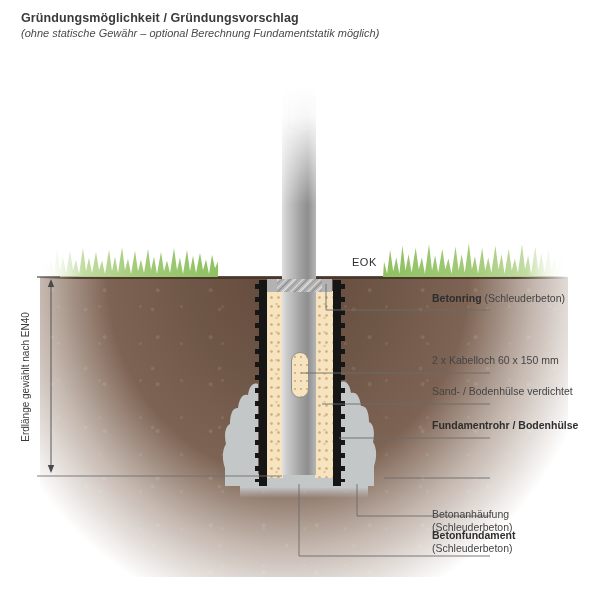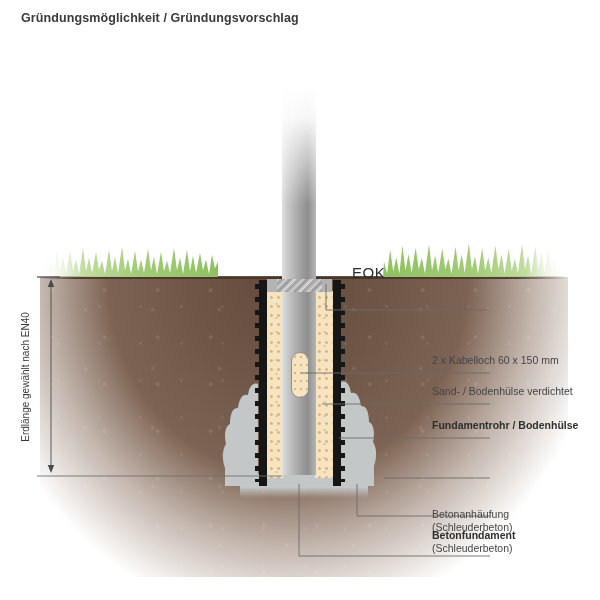--- a/index.html
+++ b/index.html
@@ -55,35 +55,36 @@
   #capsule{left:291px;top:352px;width:16px;height:44px;z-index:5;border-radius:9px;
     border:1.5px solid #8f8f8f;background-color:#f6e4c0;
     background-image:radial-gradient(circle, rgba(190,132,72,.5) .8px, transparent 1.5px);
     background-size:6px 8px;}
 
   
   #bg-svg{left:0;top:0;z-index:2;}
   #line-svg{left:0;top:0;z-index:7;}
 
   
-  #eok{left:352px;top:264px;font-size:15px;color:#2d2d2d;letter-spacing:.5px;z-index:8;}
+  #eok{left:352px;top:256px;font-size:11px;color:#2d2d2d;letter-spacing:.5px;z-index:8;}
   #dim-label{left:-73px;top:370px;width:200px;height:14px;text-align:center;
     font-size:10px;color:#3a3a3a;transform:rotate(-90deg);z-index:8;}
 
   
   .callout{left:432px;width:160px;font-size:10.5px;line-height:13px;color:#444;z-index:8;position:absolute;}
   .callout .b{font-weight:bold;color:#2e2e2e;}
   .callout .l2:empty{display:none;}
 </style>
 </head>
 <body>
 
 <div id="stage">
 
   <div class="abs" id="title">Gründungsmöglichkeit / Gründungsvorschlag</div>
+  <div class="abs" id="subtitle">(ohne statische Gewähr – optional Berechnung Fundamentstatik möglich)</div>
 
   <div class="abs" id="soil"></div>
   <div class="abs" id="groundline"></div>
 
   <svg class="abs" id="bg-svg" width="600" height="600" viewBox="0 0 600 600">
     <defs>
       <path id="grassPath" d="M0,34 L1,20 L4,31 L7,9 L10,29 L13,16 L16,31 L19,5 L22,28 L25,13 L28,30 L32,7 L35,27 L38,16 L41,31 L45,4 L48,28 L51,14 L54,30 L58,8 L61,27 L64,17 L67,31 L71,6 L74,28 L77,13 L80,30 L84,3 L87,27 L90,15 L93,31 L97,7 L100,28 L103,16 L106,30 L110,5 L113,27 L116,13 L119,31 L123,8 L126,28 L129,17 L132,30 L136,4 L139,27 L142,14 L145,31 L149,6 L152,28 L155,12 L158,30 L162,9 L165,27 L168,16 L171,31 L174,11 L177,25 L180,18 L180,34 Z"></path>
       <linearGradient id="ggL" x1="0" y1="0" x2="1" y2="0">
         <stop offset="0" stop-color="#ffffff" stop-opacity="0"></stop>
         <stop offset="0.25" stop-color="#bcd898" stop-opacity="0.9"></stop>
@@ -140,20 +141,24 @@
       <line x1="51" y1="281" x2="51" y2="471" stroke="#4a4a4a" stroke-width="0.9"></line>
       <polygon points="51,279 47.8,287 54.2,287" fill="#4a4a4a"></polygon>
       <polygon points="51,473 47.8,465 54.2,465" fill="#4a4a4a"></polygon>
       <line x1="37" y1="476" x2="282" y2="476" stroke="#6f6f6f" stroke-width="0.9"></line>
     </g>
   </svg>
 
   <div class="abs" id="eok">EOK</div>
   <div class="abs" id="dim-label">Erdlänge gewählt nach EN40</div>
 
+  <div class="callout" style="top:292px">
+    <span class="b">Betonring</span><span> (Schleuderbeton)</span>
+    
+  </div>
   <div class="callout" style="top:354px">
     <span class="b"></span><span>2 x Kabelloch 60 x 150 mm</span>
     
   </div>
   <div class="callout" style="top:385px">
     <span class="b"></span><span>Sand- / Bodenhülse verdichtet</span>
     
   </div>
   <div class="callout" style="top:419px">
     <span class="b">Fundamentrohr / Bodenhülse</span><span></span>

